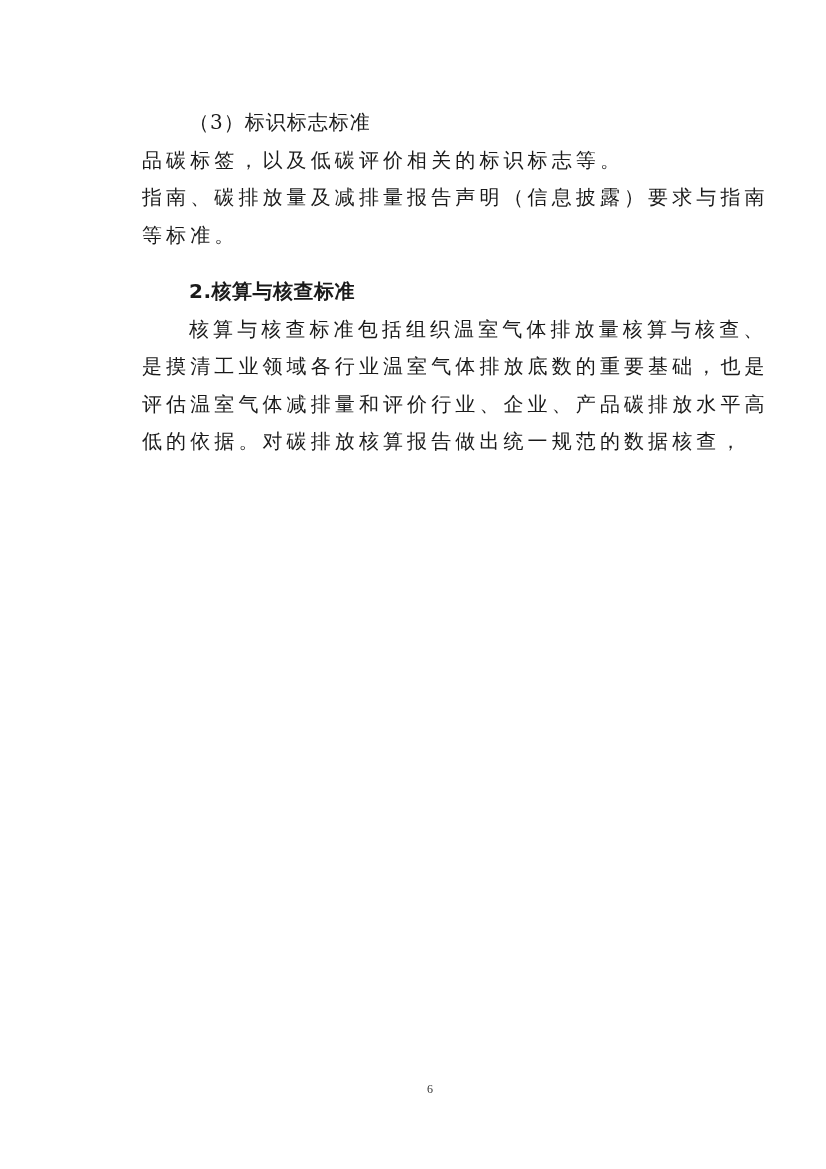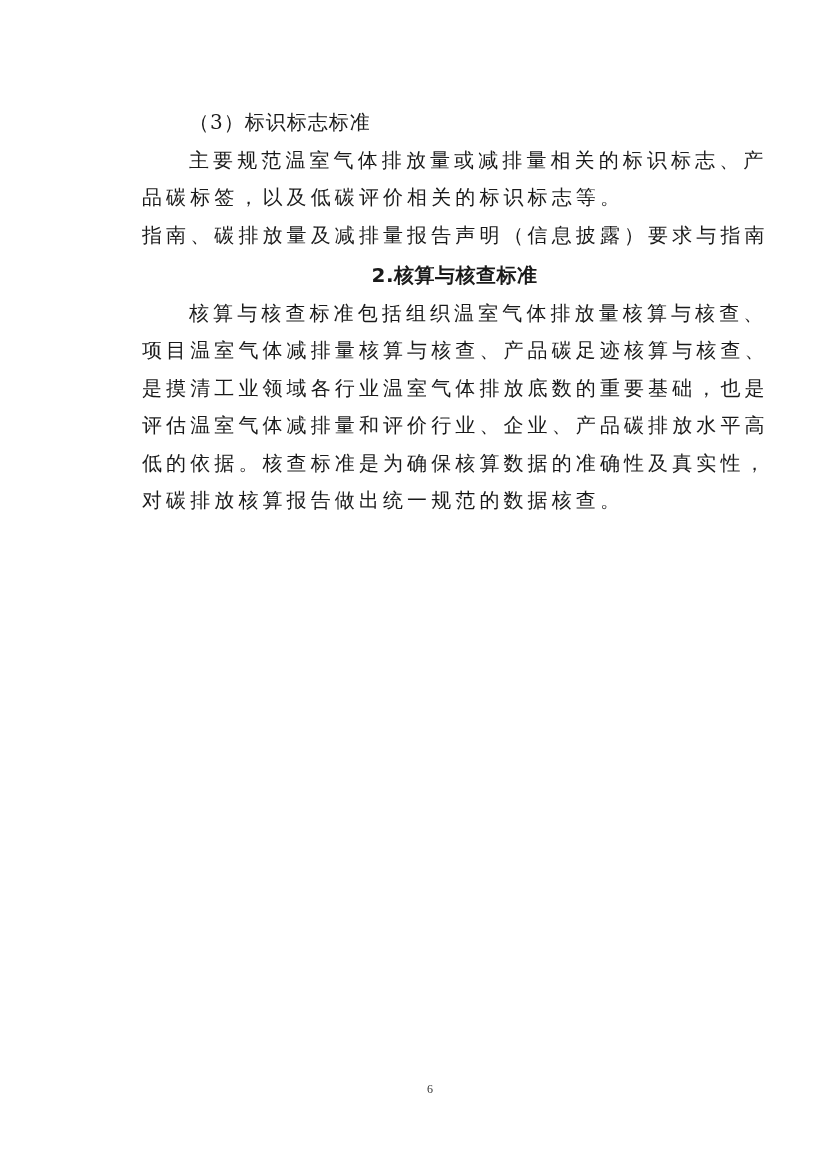--- a/index.html
+++ b/index.html
@@ -14,43 +14,40 @@
     }
     .line {
       font-size: 20px; line-height: 37.5px; height: 37.5px;
       white-space: nowrap; letter-spacing: 4.1px; overflow: visible;
     }
     .indent { padding-left: 47px; }
     .h-sub { padding-left: 47px; letter-spacing: 1px; }
     .h-sec {
       padding-left: 47px; font-weight: bold; letter-spacing: 0.5px;
       font-family: "DejaVu Sans", "Liberation Sans", sans-serif;
-      margin-top: 3px;
-      text-align: center;
+      margin-top: 19px;
     }
     .page-number {
       position: absolute; top: 1082px; left: 0; width: 826px; text-align: center;
       font-size: 12px; font-family: "Liberation Serif", serif; color: #333;
     }
   </style>
 </head>
 <body>
 
 <div class="page">
   <div class="content">
 
     <div class="line h-sub">（3）标识标志标准</div>
-    <div class="line indent">主要规范温室气体排放量或减排量相关的标识标志、产</div>
     <div class="line">品碳标签，以及低碳评价相关的标识标志等。</div>
 
     <div class="line">指南、碳排放量及减排量报告声明（信息披露）要求与指南</div>
+    <div class="line">等标准。</div>
 
     <div class="line h-sec">2.核算与核查标准</div>
     <div class="line indent">核算与核查标准包括组织温室气体排放量核算与核查、</div>
-    <div class="line">项目温室气体减排量核算与核查、产品碳足迹核算与核查、</div>
     <div class="line">是摸清工业领域各行业温室气体排放底数的重要基础，也是</div>
     <div class="line">评估温室气体减排量和评价行业、企业、产品碳排放水平高</div>
-    <div class="line">低的依据。核查标准是为确保核算数据的准确性及真实性，</div>
-    <div class="line">对碳排放核算报告做出统一规范的数据核查。</div>
+    <div class="line">低的依据。对碳排放核算报告做出统一规范的数据核查，</div>
 
   </div>
   <div class="page-number">6</div>
 </div>
 
 </body></html>

